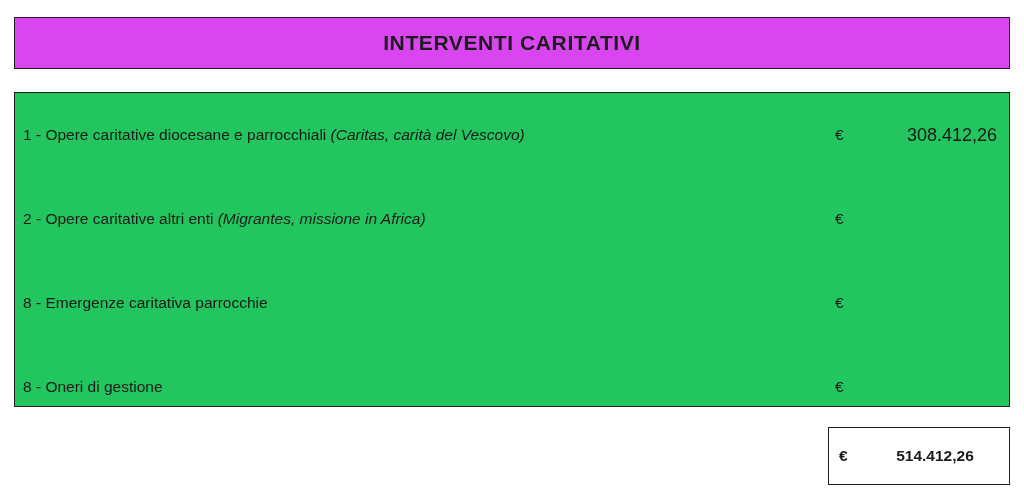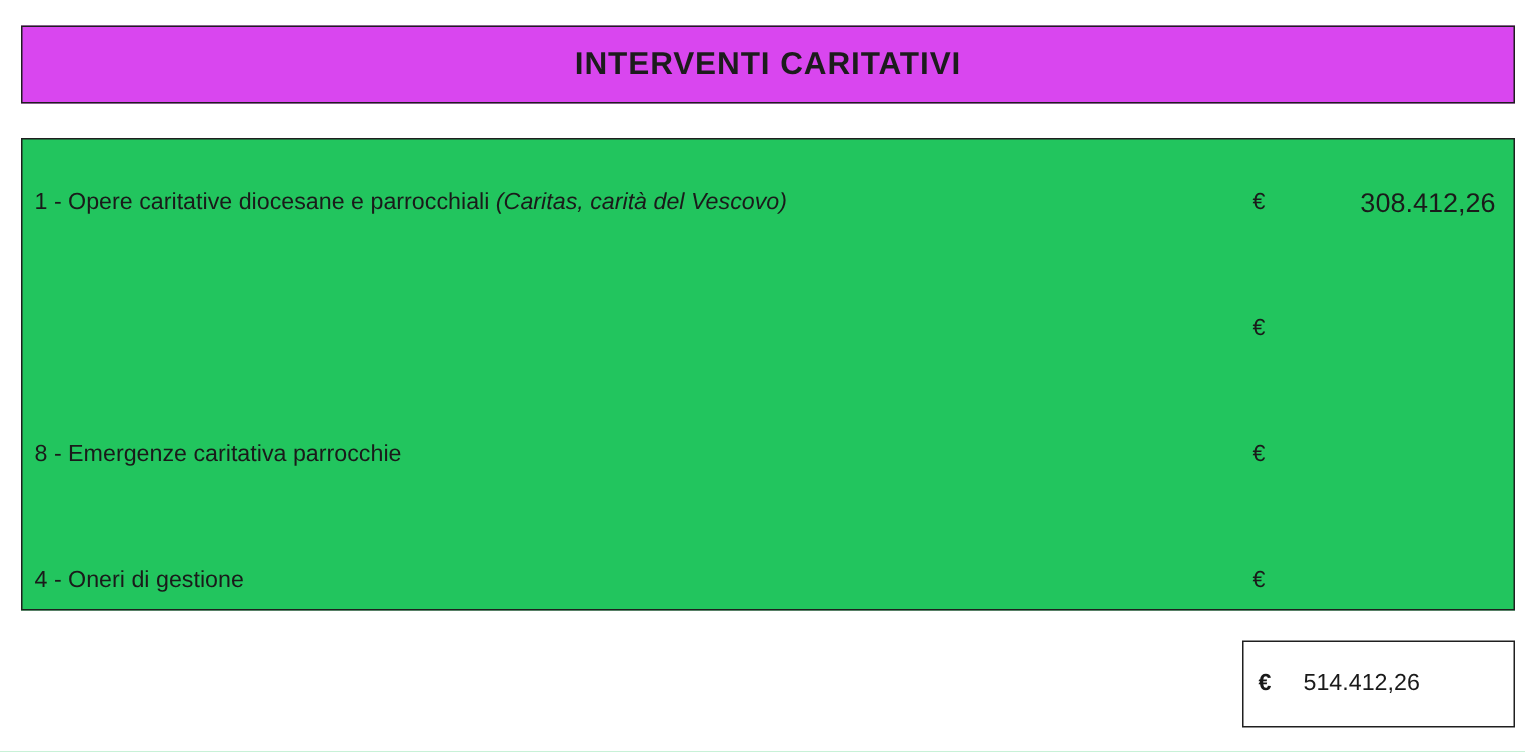--- a/index.html
+++ b/index.html
@@ -109,23 +109,23 @@
     position: absolute;
     left: 10px;
     font-size: 15.5px;
     font-weight: bold;
     color: #1a1a1a;
   }
   .total-amt {
     position: absolute;
     left: 40px;
     width: 132px;
-    text-align: left;
+    text-align: center;
     font-size: 15.5px;
-    font-weight: normal;
+    font-weight: bold;
     color: #1a1a1a;
   }
 </style>
 </head>
 <body>
 
 <div class="sheet">
 
   <div class="title-banner">
     <div class="title-text">INTERVENTI CARITATIVI</div>
@@ -133,30 +133,31 @@
 
   <div class="items-box">
 
     <div class="row">
       <div class="row-label"><span>1 - Opere caritative diocesane e parrocchiali </span><span class="em">(Caritas, carità del Vescovo)</span></div>
       <div class="row-cur">€</div>
       <div class="row-amt">308.412,26</div>
     </div>
 
     <div class="row">
+      <div class="row-label"><span>2 - Opere caritative altri enti </span><span class="em">(Migrantes, missione in Africa)</span></div>
       <div class="row-cur">€</div>
     </div>
 
     <div class="row">
       <div class="row-label"><span>8 - Emergenze caritativa parrocchie</span><span class="em"></span></div>
       <div class="row-cur">€</div>
     </div>
 
     <div class="row">
-      <div class="row-label"><span>4 - Oneri di gestione</span><span class="em"></span></div>
+      <div class="row-label"><span>8 - Oneri di gestione</span><span class="em"></span></div>
       <div class="row-cur">€</div>
     </div>
 
   </div>
 
   <div class="total-box">
     <div class="total-cur">€</div>
     <div class="total-amt">514.412,26</div>
   </div>
 

